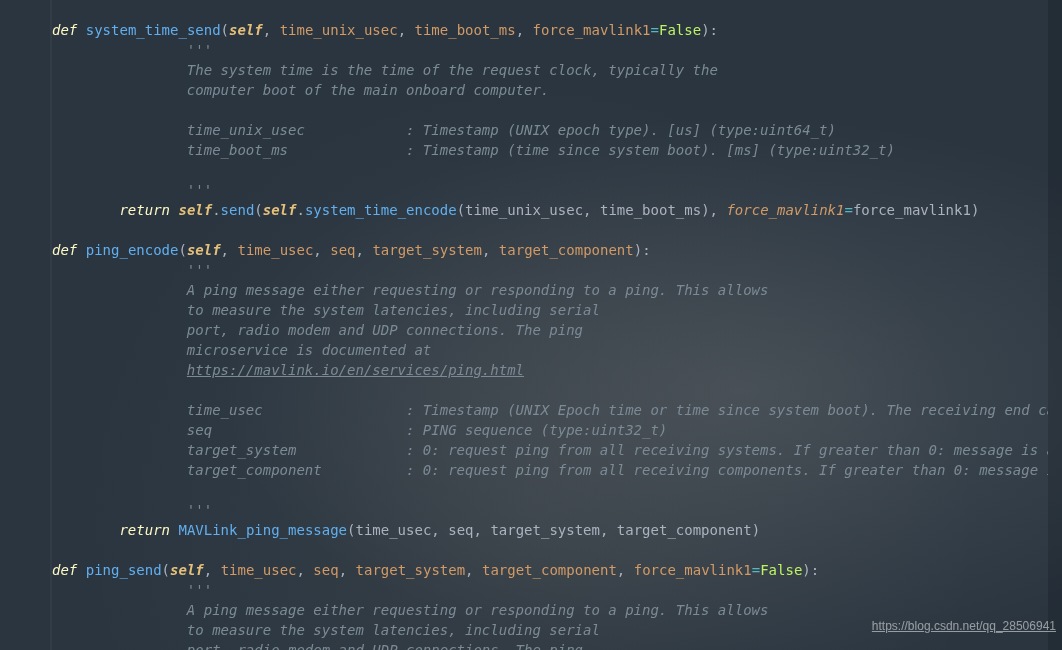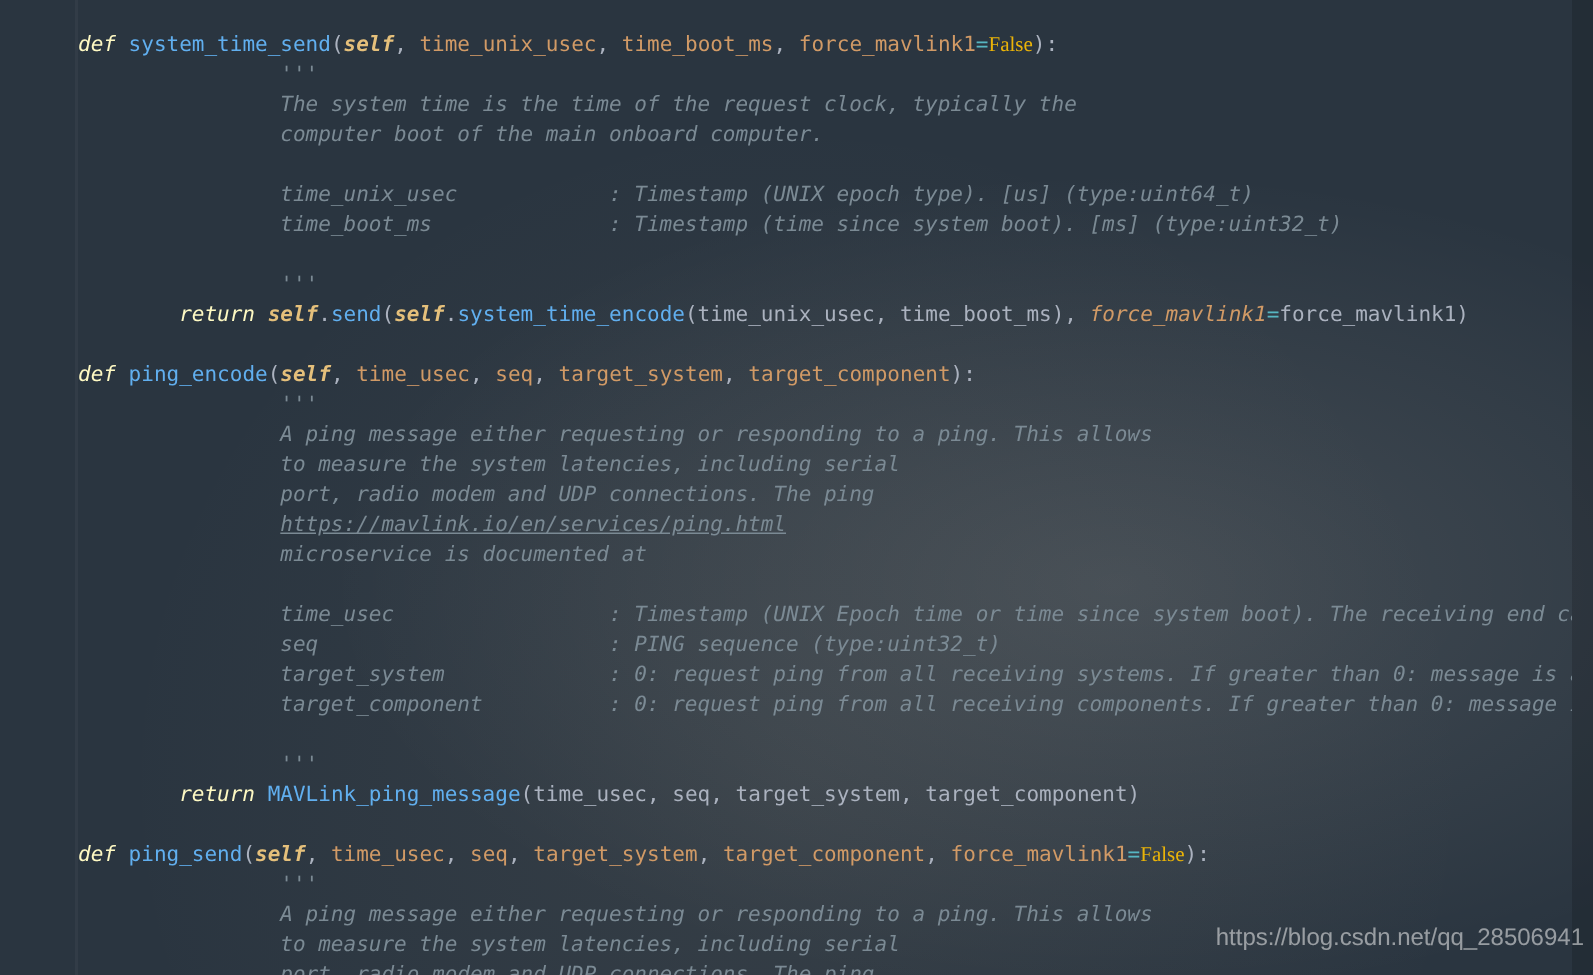--- a/index.html
+++ b/index.html
@@ -32,33 +32,34 @@
     height: 100%;
     background: rgba(255,255,255,0.04);
   }
   .line { white-space: pre; height: 20px; }
   .kw { color: #fef9c3; font-style: italic; }
   .fn { color: #61afef; }
   .self { color: #e5c07b; font-style: italic; font-weight: bold; }
   .param { color: #d19a66; }
   .punc { color: #abb2bf; }
   .op { color: #56b6c2; }
-  .bool { color: #eab308; font-family: Liberation Serif, serif; }
+  .bool { color: #bef264; }
   .doc { color: #7b8a94; font-style: italic; }
   .doclink { color: #7b8a94; font-style: italic; text-decoration: underline; }
   .call { color: #61afef; }
   .id { color: #abb2bf; }
   .kwarg { color: #d19a66; font-style: italic; }
   .watermark {
     position: absolute;
     right: 6px;
     bottom: 14px;
     color: rgba(240,240,240,0.55);
     font-family: Arial, sans-serif;
-    font-size: 16px;
+    font-size: 12px;
+    text-decoration: underline;
   }
   .scrollbar-v {
     position: absolute;
     right: 0; top: 0;
     width: 14px; height: 100%;
     background: rgba(0,0,0,0.15);
   }
 </style>
 </head>
 <body>
@@ -76,22 +77,22 @@
 <div class="line"><span class="doc">                time_boot_ms              : Timestamp (time since system boot). [ms] (type:uint32_t)</span></div>
 <div class="line"></div>
 <div class="line">                <span class="doc">'''</span></div>
 <div class="line">        <span class="kw">return</span> <span class="self">self</span><span class="punc">.</span><span class="call">send</span><span class="punc">(</span><span class="self">self</span><span class="punc">.</span><span class="call">system_time_encode</span><span class="punc">(</span><span class="id">time_unix_usec</span><span class="punc">,</span> <span class="id">time_boot_ms</span><span class="punc">)</span><span class="punc">,</span> <span class="kwarg">force_mavlink1</span><span class="op">=</span><span class="id">force_mavlink1</span><span class="punc">)</span></div>
 <div class="line"></div>
 <div class="line"><span class="kw">def</span> <span class="fn">ping_encode</span><span class="punc">(</span><span class="self">self</span><span class="punc">,</span> <span class="param">time_usec</span><span class="punc">,</span> <span class="param">seq</span><span class="punc">,</span> <span class="param">target_system</span><span class="punc">,</span> <span class="param">target_component</span><span class="punc">):</span></div>
 <div class="line">                <span class="doc">'''</span></div>
 <div class="line"><span class="doc">                A ping message either requesting or responding to a ping. This allows</span></div>
 <div class="line"><span class="doc">                to measure the system latencies, including serial</span></div>
 <div class="line"><span class="doc">                port, radio modem and UDP connections. The ping</span></div>
+<div class="line"><span class="doc">                microservice is documented at</span></div>
 <div class="line">                <span class="doclink">https://mavlink.io/en/services/ping.html</span></div>
-<div class="line"><span class="doc">                microservice is documented at</span></div>
 <div class="line"></div>
 <div class="line"><span class="doc">                time_usec                 : Timestamp (UNIX Epoch time or time since system boot). The receiving end can infer timesta</span></div>
 <div class="line"><span class="doc">                seq                       : PING sequence (type:uint32_t)</span></div>
 <div class="line"><span class="doc">                target_system             : 0: request ping from all receiving systems. If greater than 0: message is a ping response </span></div>
 <div class="line"><span class="doc">                target_component          : 0: request ping from all receiving components. If greater than 0: message is a ping respon</span></div>
 <div class="line"></div>
 <div class="line">                <span class="doc">'''</span></div>
 <div class="line">        <span class="kw">return</span> <span class="call">MAVLink_ping_message</span><span class="punc">(</span><span class="id">time_usec</span><span class="punc">,</span> <span class="id">seq</span><span class="punc">,</span> <span class="id">target_system</span><span class="punc">,</span> <span class="id">target_component</span><span class="punc">)</span></div>
 <div class="line"></div>
 <div class="line"><span class="kw">def</span> <span class="fn">ping_send</span><span class="punc">(</span><span class="self">self</span><span class="punc">,</span> <span class="param">time_usec</span><span class="punc">,</span> <span class="param">seq</span><span class="punc">,</span> <span class="param">target_system</span><span class="punc">,</span> <span class="param">target_component</span><span class="punc">,</span> <span class="param">force_mavlink1</span><span class="op">=</span><span class="bool">False</span><span class="punc">):</span></div>

